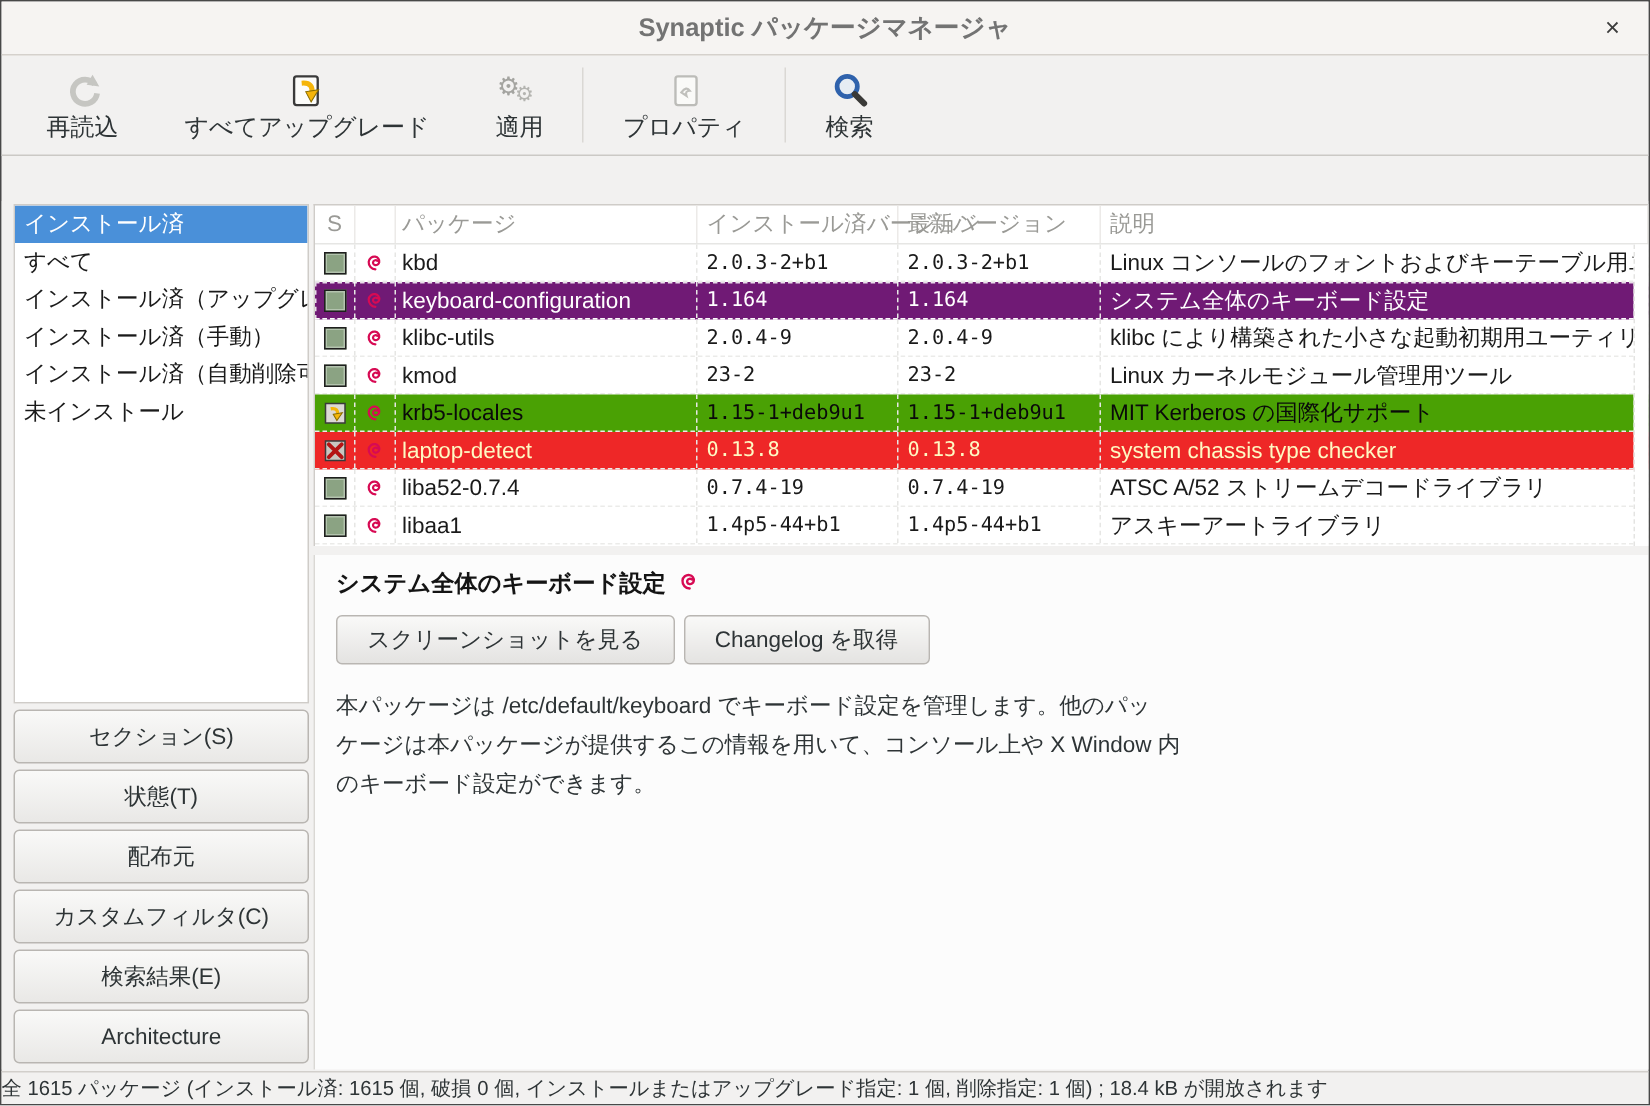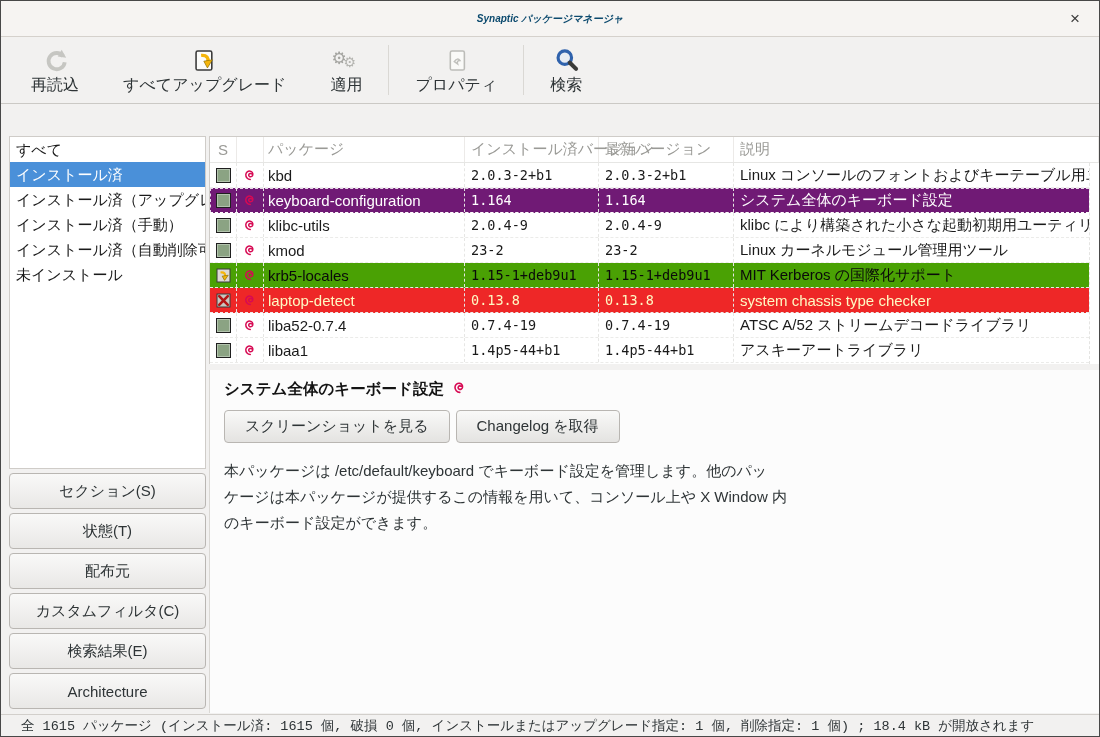--- a/index.html
+++ b/index.html
@@ -7,21 +7,21 @@
     width:1100px;height:737px;overflow:hidden;
     font-family:"Liberation Sans","DejaVu Sans",sans-serif;
     background:#f2f1f0;
   }
   .window{position:relative;width:1100px;height:737px;box-sizing:border-box;
     border:1px solid #484848;background:#f2f1f0;overflow:hidden;}
 
   
   .titlebar{height:35px;background:#f6f4f2;border-bottom:1px solid #d5d1cc;
     display:flex;align-items:center;justify-content:center;position:relative;}
-  .titlebar .title{font-weight:bold;font-size:10px;color:#0c4a6e;font-style:italic;}
+  .titlebar .title{font-weight:bold;font-size:17px;color:#737373;}
   .closebtn{position:absolute;right:12px;top:7px;width:24px;height:22px;
     font-size:17px;color:#3c3c3c;text-align:center;line-height:21px;}
 
   
   .menubar{height:30px;background:#f6f5f4;display:flex;align-items:center;padding-left:6px;}
   .menuitem{padding:4px 11px;font-size:15px;color:#2e3436;}
 
   
   .toolbar{height:66px;background:#f2f1f0;border-bottom:1px solid #cbc9c5;
     display:flex;align-items:center;padding-left:8px;}
@@ -83,22 +83,22 @@
     border-left:1px solid #dad8d4;box-sizing:border-box;padding:9px 14px;}
   .dtitle{display:flex;align-items:center;gap:8px;font-size:15.5px;font-weight:bold;color:#141414;}
   .dbtns{margin-top:10px;display:flex;gap:6px;}
   .dbtn{height:31px;padding:0 20px;border:1px solid #b9b6b2;border-radius:4px;
     background:linear-gradient(#f9f9f8,#e4e3e1);font-size:15px;color:#2e3436;
     display:flex;align-items:center;}
   .ddesc{margin-top:15px;font-size:15px;line-height:26px;color:#2e3436;}
 
   
   .statusbar{position:absolute;left:0;right:0;bottom:0;height:22px;background:#f2f1f0;
-    border-top:1px solid #d2cfcb;display:flex;align-items:center;padding-left:20px;
-    font-size:13.5px;color:#2e3436;box-sizing:border-box;font-family:Liberation Mono, monospace;}
+    border-top:1px solid #d2cfcb;display:flex;align-items:center;padding-left:0;
+    font-size:13.5px;color:#2e3436;box-sizing:border-box;}
 </style>
 </head>
 <body>
 
 <div class="window">
 
   <div class="titlebar">
     <span class="title">Synaptic パッケージマネージャ</span>
     <span class="closebtn">×</span>
   </div>
@@ -151,22 +151,22 @@
           <line x1="15" y1="14" x2="20.5" y2="19.5" stroke="#3a3a38" stroke-width="3.6" stroke-linecap="round"></line>
         </svg>
       </span>
       <span class="lbl">検索</span>
     </div>
   </div>
 
   <div class="content">
 
     <div class="filterbox">
+      <div class="fitem selected">インストール済</div>
       <div class="fitem">すべて</div>
-      <div class="fitem selected">インストール済</div>
       <div class="fitem">インストール済（アップグレード可）</div>
       <div class="fitem">インストール済（手動）</div>
       <div class="fitem">インストール済（自動削除可能）</div>
       <div class="fitem">未インストール</div>
     </div>
 
     <div class="sidebtns">
       <div class="sbtn">セクション(S)</div>
       <div class="sbtn">状態(T)</div>
       <div class="sbtn">配布元</div>

